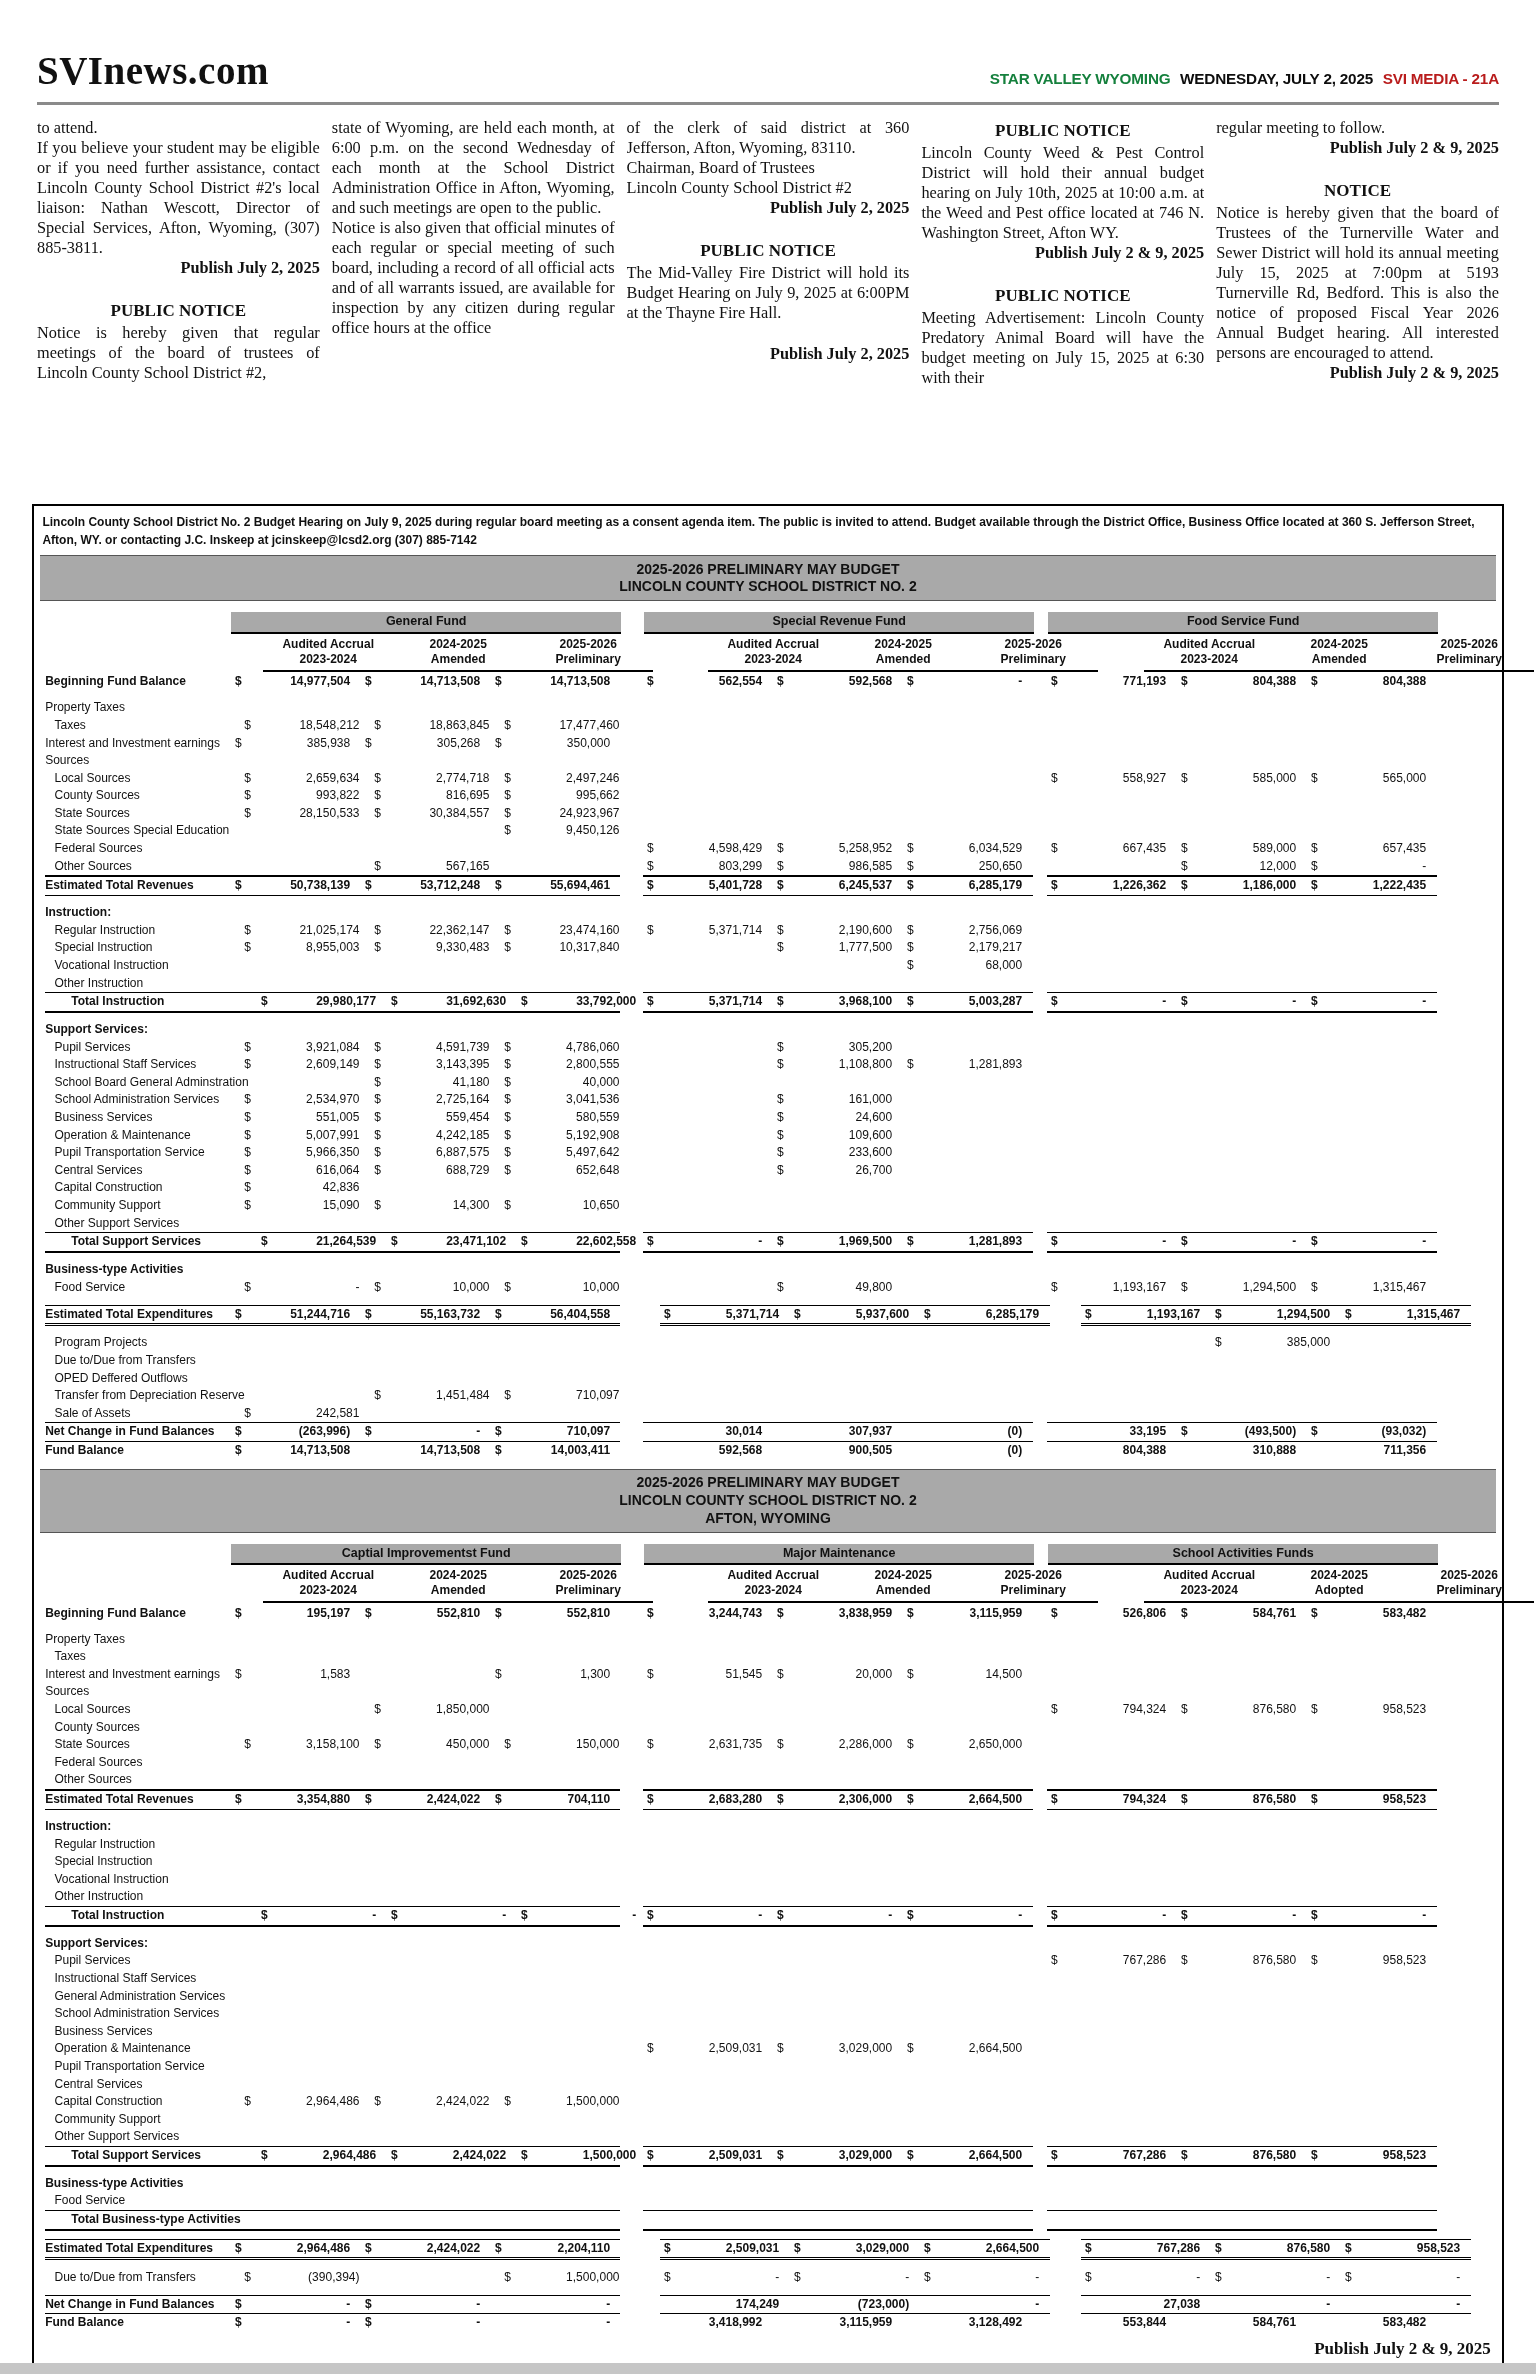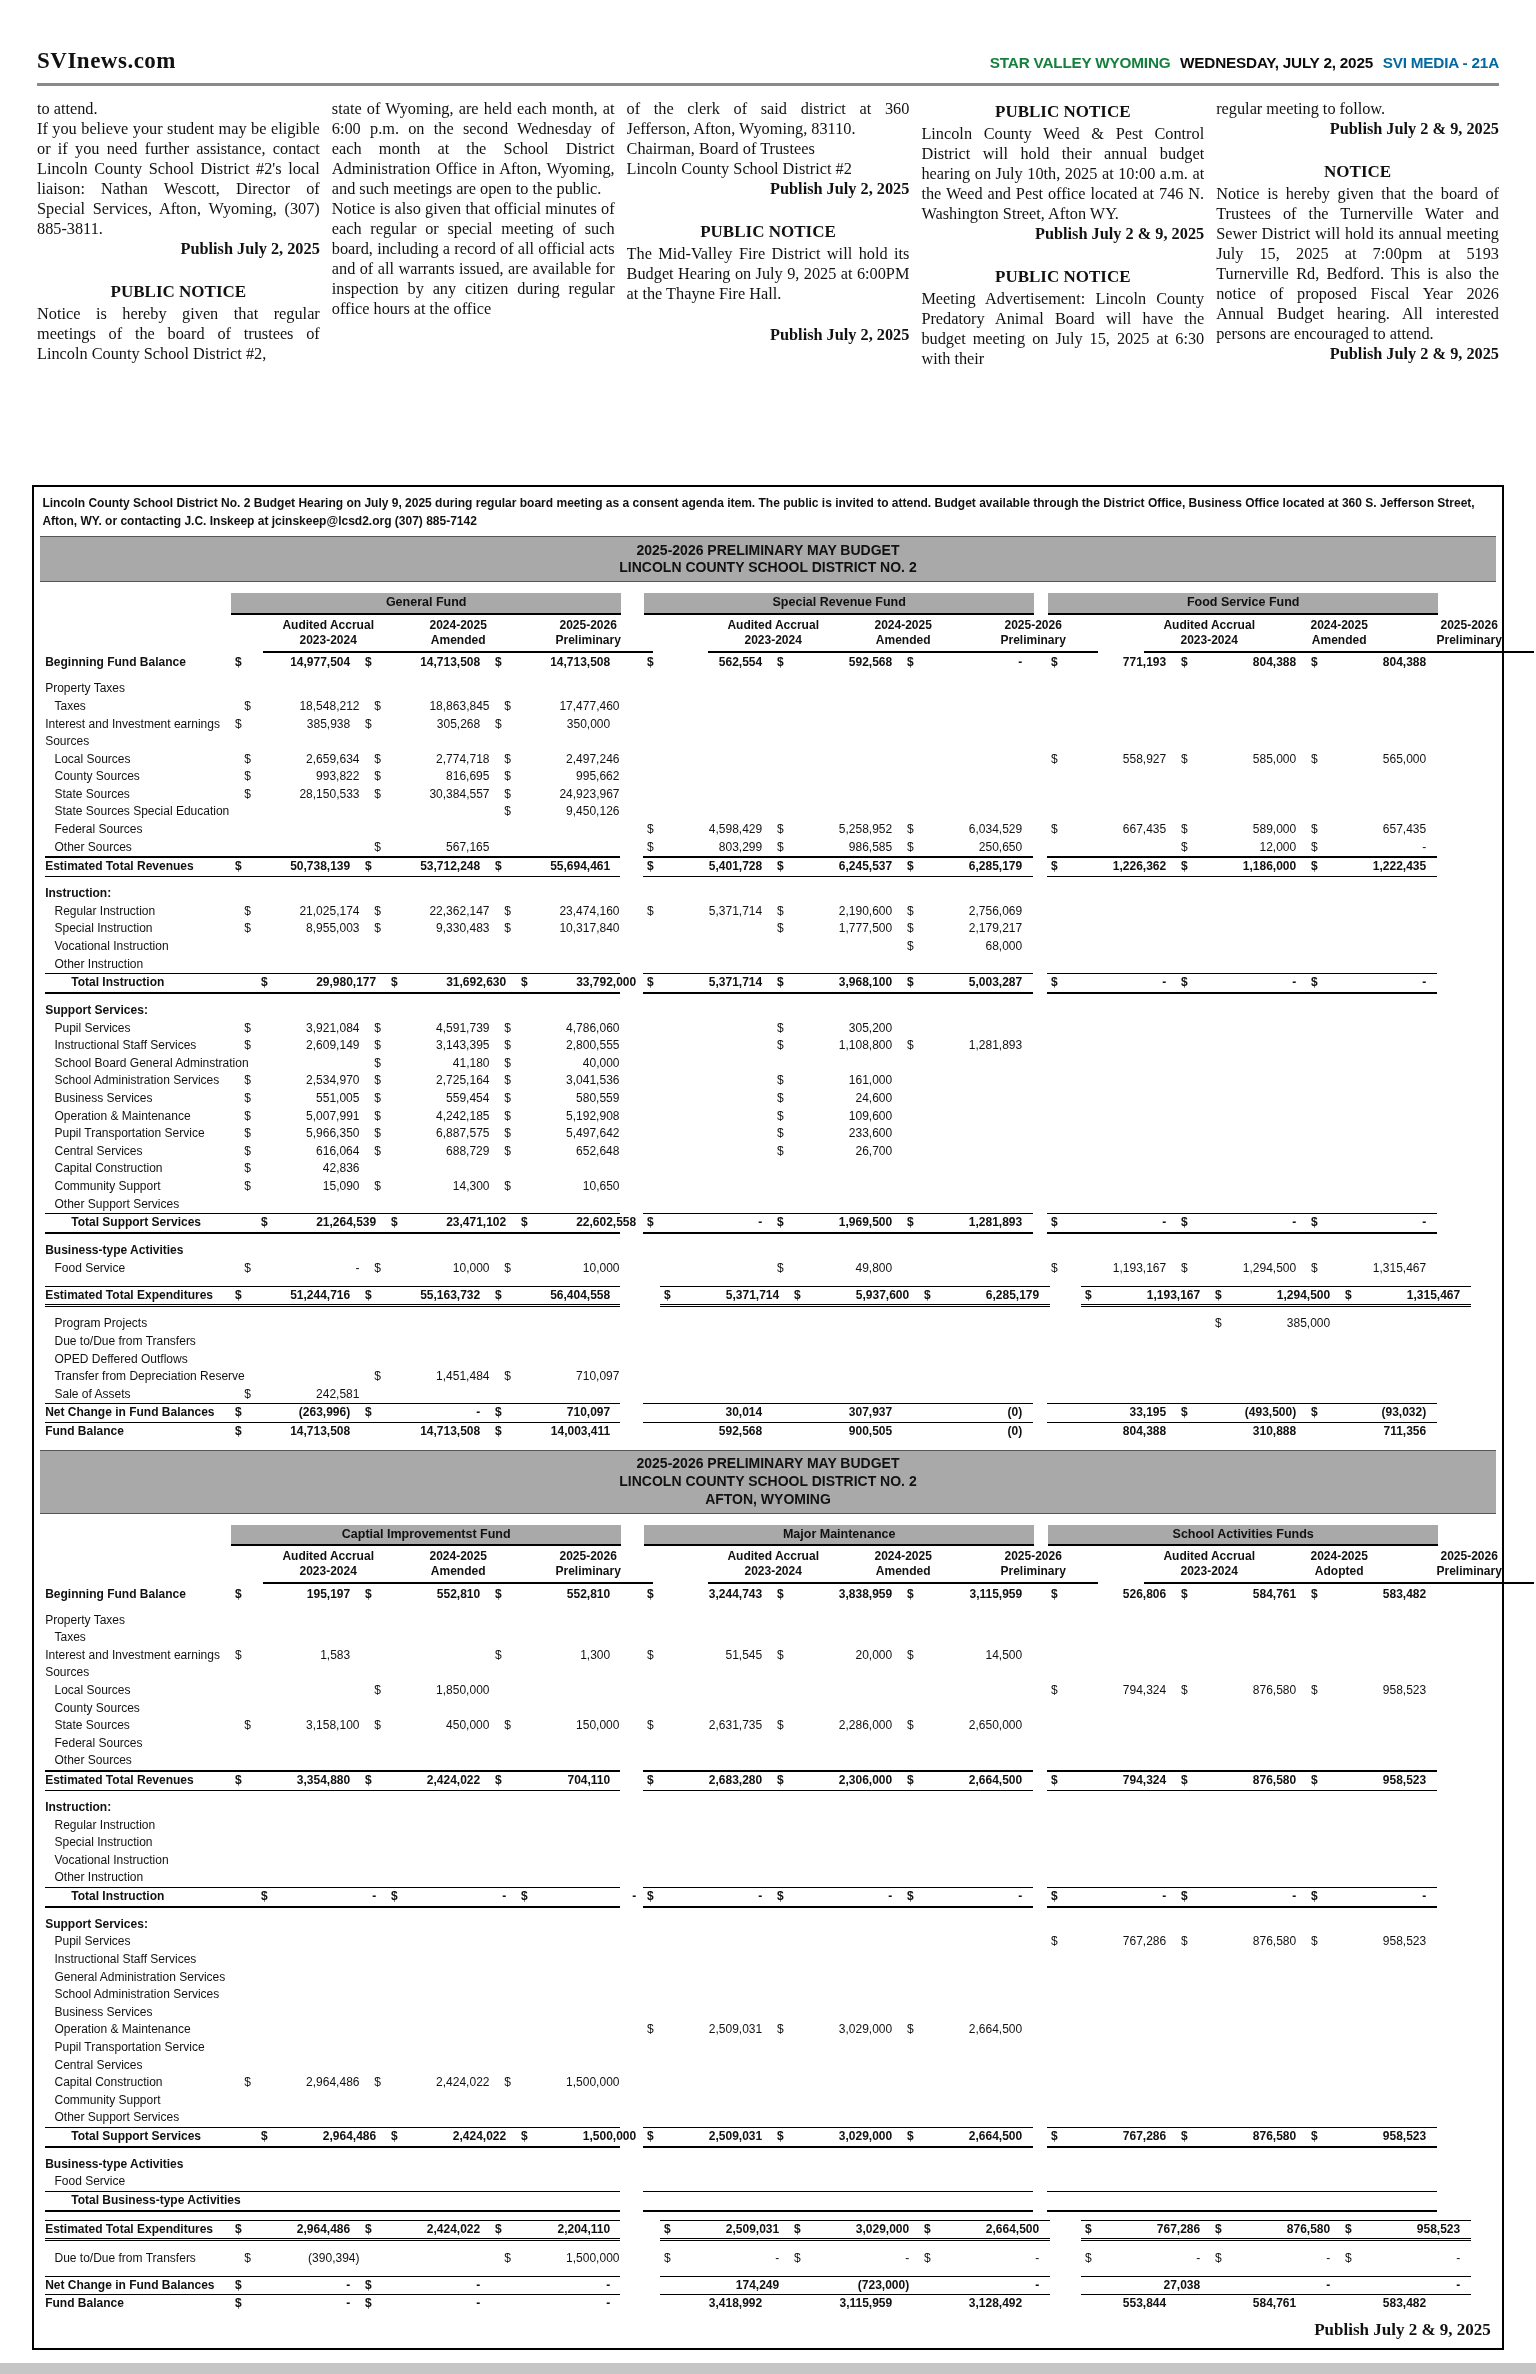--- a/index.html
+++ b/index.html
@@ -1,24 +1,24 @@
 <!DOCTYPE html>
 <html style="font-size:15px"><head>
 <meta charset="utf-8">
 <style>
   html,body{margin:0;padding:0;background:#e8e8e8;}
   .page{width:1536px;height:2375px;background:#ffffff;position:relative;overflow:hidden;
         font-family:"Liberation Sans",sans-serif;color:#111;}
   
   .masthead{display:flex;justify-content:space-between;align-items:baseline;padding:48px 37px 0;}
-  .site{font-family:"Liberation Serif",serif;font-weight:700;font-size:23px;letter-spacing:0.5px;}
+  .site{font-family:"Liberation Serif",serif;font-weight:700;font-size:39px;letter-spacing:0.5px;}
   .hright{font-size:15.3px;font-weight:700;letter-spacing:-0.2px;white-space:nowrap;}
   .loc{color:#15803d;margin-right:5.6px;}
   .hdate{color:#0d0d0d;}
-  .media{color:#0369a1;margin-left:5.6px;}
+  .media{color:#b91c1c;margin-left:5.6px;}
   .hrule{height:2.8px;background:#8a8a8a;margin:9.3px 37px 0;}
   
   .cols{display:grid;grid-template-columns:repeat(5,1fr);column-gap:12px;padding:13px 37px 0;height:373px;overflow:hidden;}
   .col{overflow:hidden;}
   .jp{font-family:"Liberation Serif",serif;font-size:16.3px;line-height:20px;text-align:justify;margin:0;}
   .nh{font-family:"Liberation Serif",serif;font-size:17px;font-weight:700;text-align:center;margin:2.8px 0 1.9px;}
   .pubp{font-family:"Liberation Serif",serif;font-size:16.3px;font-weight:700;text-align:right;margin:0;}
   .vgap{height:20.4px;}
   
   .box{margin:13px 32px 0;border:2.8px solid #000;padding:3.7px 5.6px 7.4px;}

